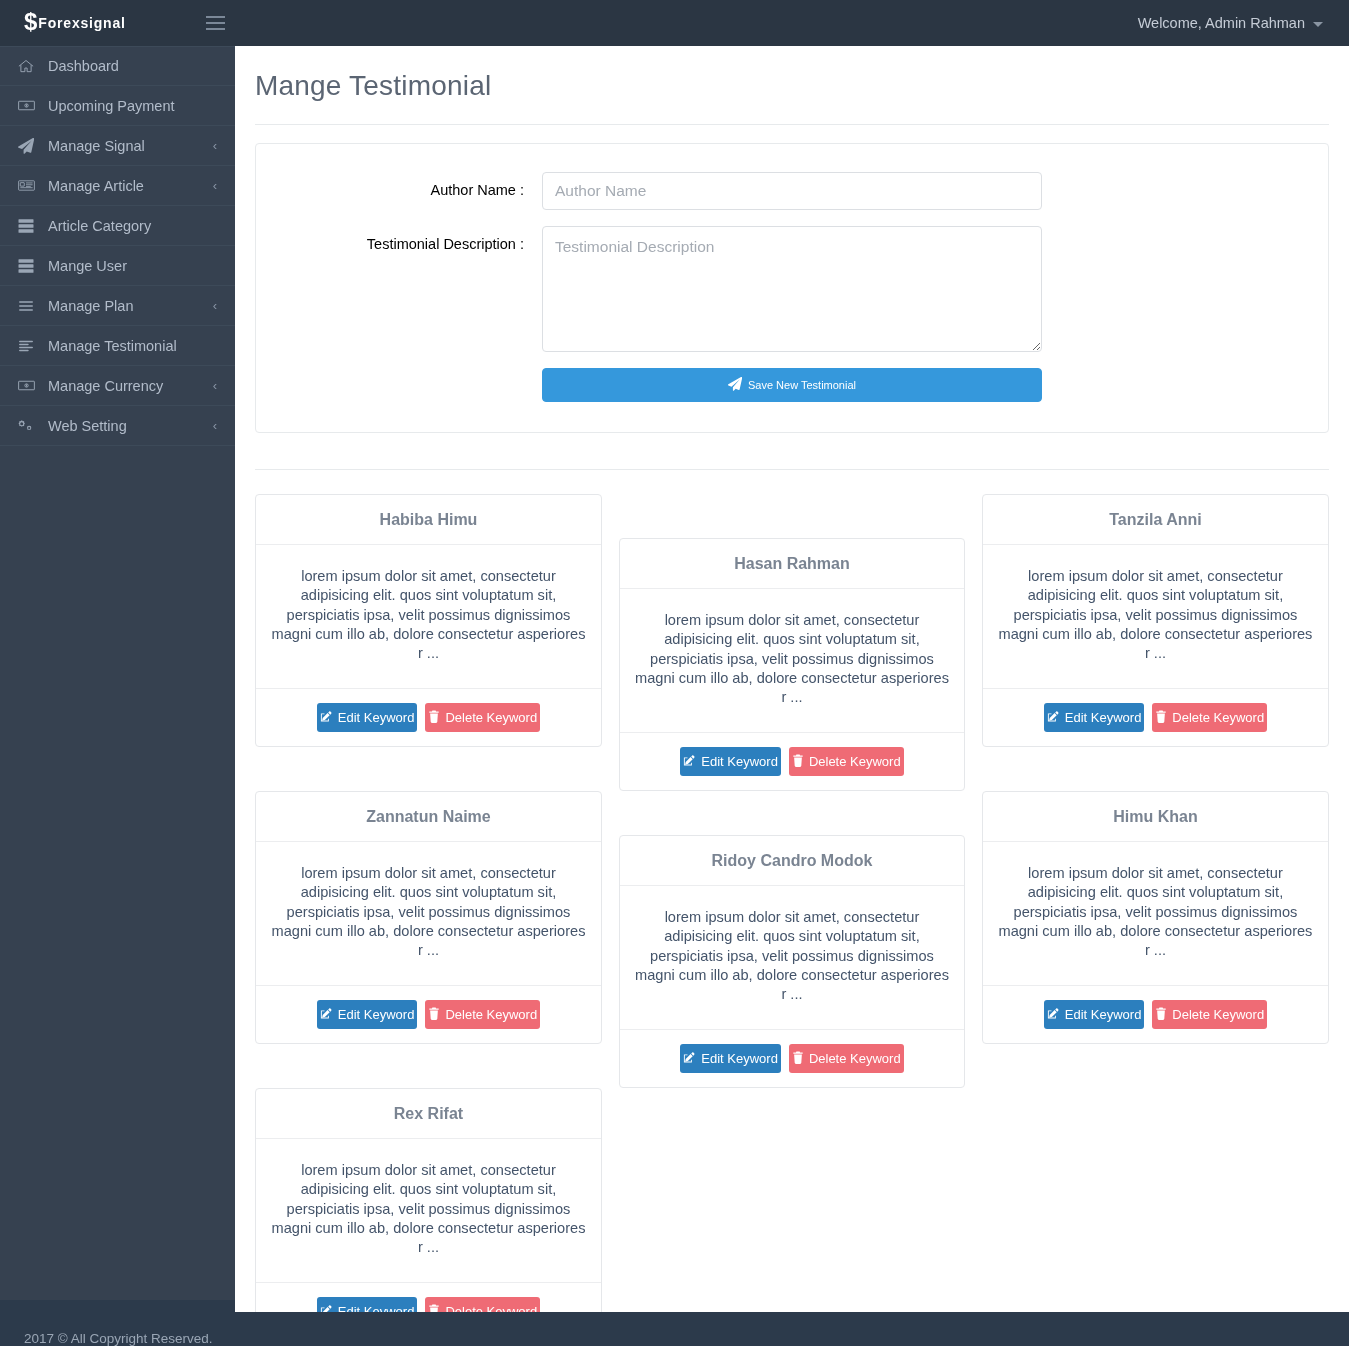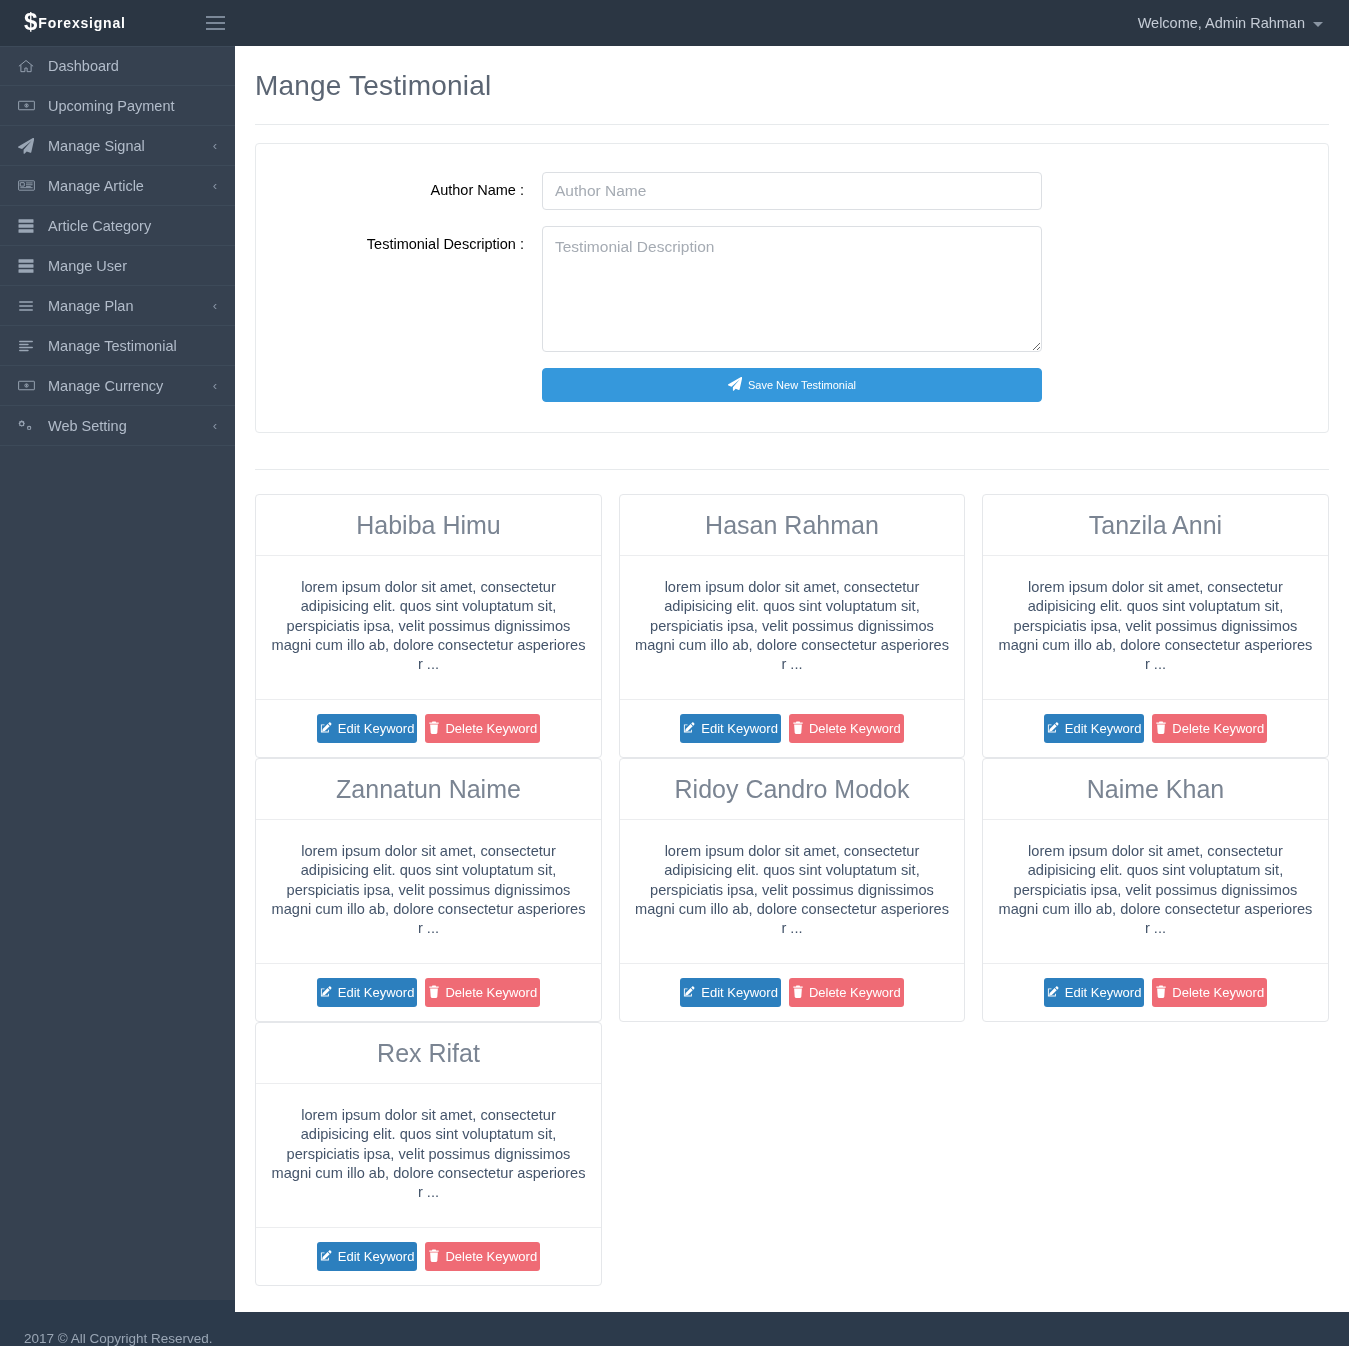--- a/index.html
+++ b/index.html
@@ -210,33 +210,33 @@
     display: flex;
     flex-wrap: wrap;
     margin-top: 24px;
   }
   .card-col {
     width: 33.3333%;
     padding: 0 11px 0 0;
     margin-bottom: 0px;
   }
   .card-col:nth-child(3n) { padding-right: 0; padding-left: 11px; }
-  .card-col:nth-child(3n+2) { padding-left: 6px; padding-right: 6px; }
+  .card-col:nth-child(3n+2) { padding-left: 6px; padding-right: 6px; margin-top: 44px; }
 
   .card {
     border: 1px solid #e5e7ea;
     border-radius: 4px;
     background: #fff;
     display: flex;
     flex-direction: column;
   }
   .card-head {
     text-align: center;
-    font-size: 25px;
-    font-weight: 400;
+    font-size: 16px;
+    font-weight: 700;
     color: #7a8492;
     padding: 16px 10px 15px 10px;
     border-bottom: 1px solid #ecedef;
   }
   .card-body {
     padding: 22px 14px 22px 14px;
     text-align: center;
     color: #44546a;
     font-size: 14.6px;
     line-height: 1.32;
@@ -526,21 +526,21 @@
                 <span class="ic"><svg width="12" height="13" viewBox="0 0 448 512" fill="#ffffff">
                     <path d="M160 24h128l16 32h104v48H40V56h104zM72 136h304l-22 330a48 48 0 0 1-48 44H142a48 48 0 0 1-48-44z"></path>
                   </svg></span>
                 <span>Delete Keyword</span>
               </button>
             </div>
           </div>
         </div>
         <div class="card-col">
           <div class="card">
-            <div class="card-head">Naime Khan</div>
+            <div class="card-head">Himu Khan</div>
             <div class="card-body">lorem ipsum dolor sit amet, consectetur adipisicing elit. quos sint voluptatum sit, perspiciatis ipsa, velit possimus dignissimos magni cum illo ab, dolore consectetur asperiores r ...</div>
             <div class="card-foot">
               <button class="btn-sm btn-edit">
                 <span class="ic"><svg width="13" height="13" viewBox="0 0 576 512" fill="#ffffff">
                     <path d="M402 40l-39 39 94 94 39-39c18-18 18-47 0-65l-29-29c-18-18-47-18-65 0zM336 106L120 322l-28 122 122-28 216-216-94-94z"></path>
                     <path d="M40 120v352h352V352h-40v80H80V160h120v-40z"></path>
                   </svg></span>
                 <span>Edit Keyword</span>
               </button>
               <button class="btn-sm btn-delete">

